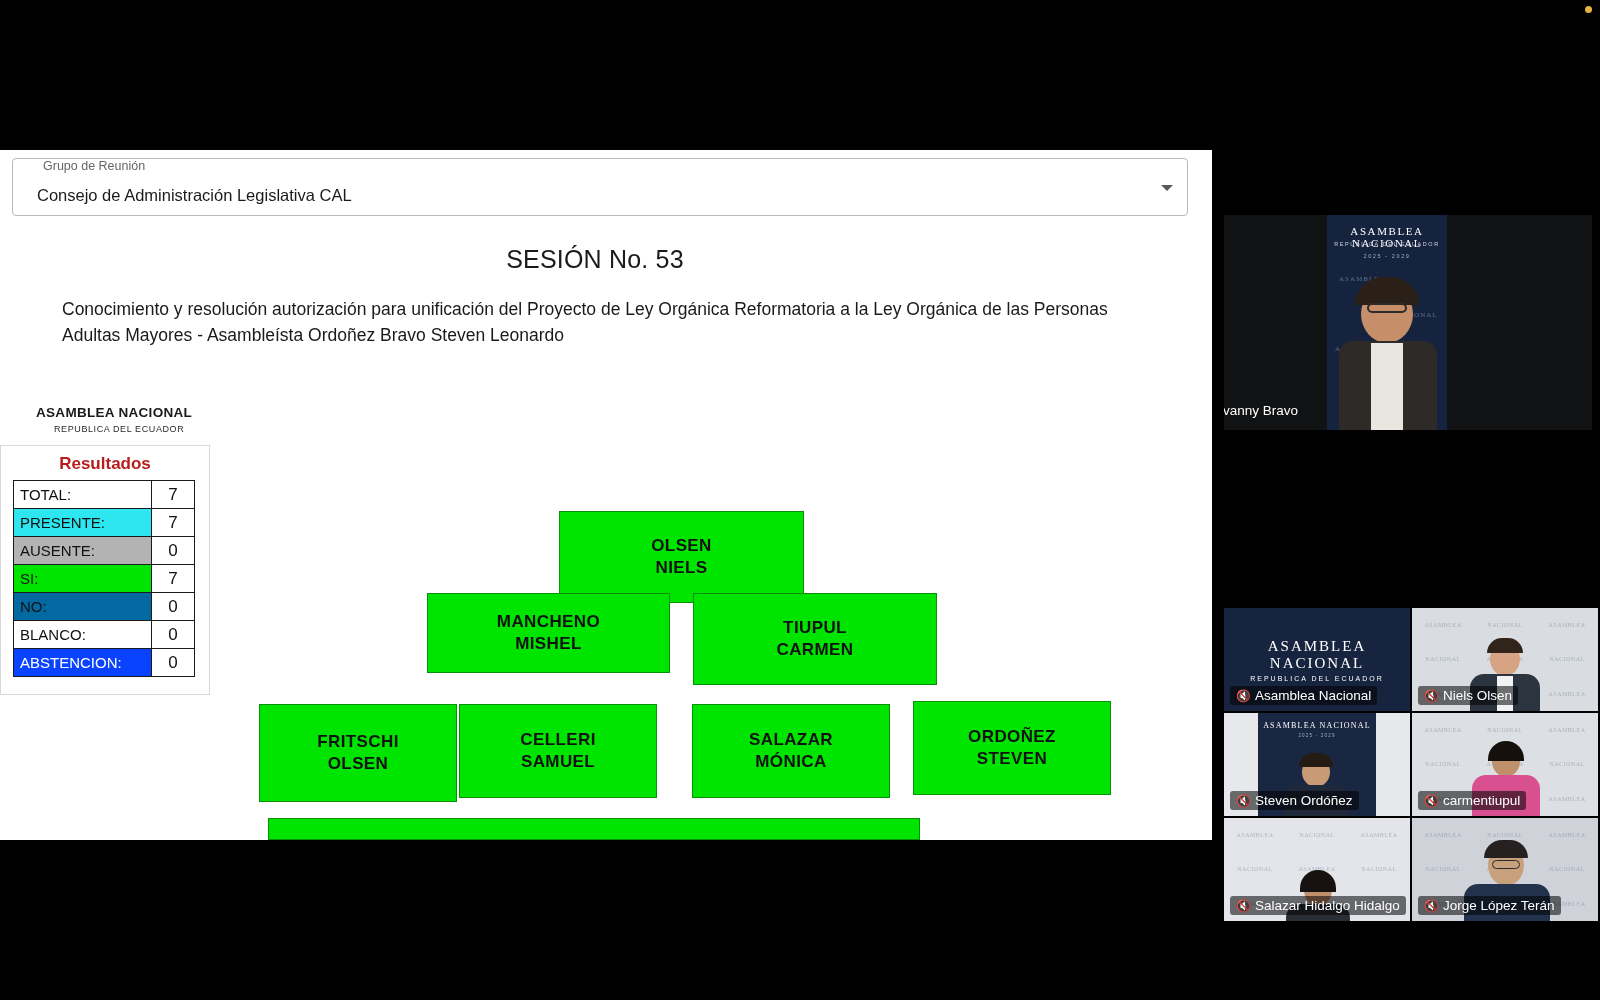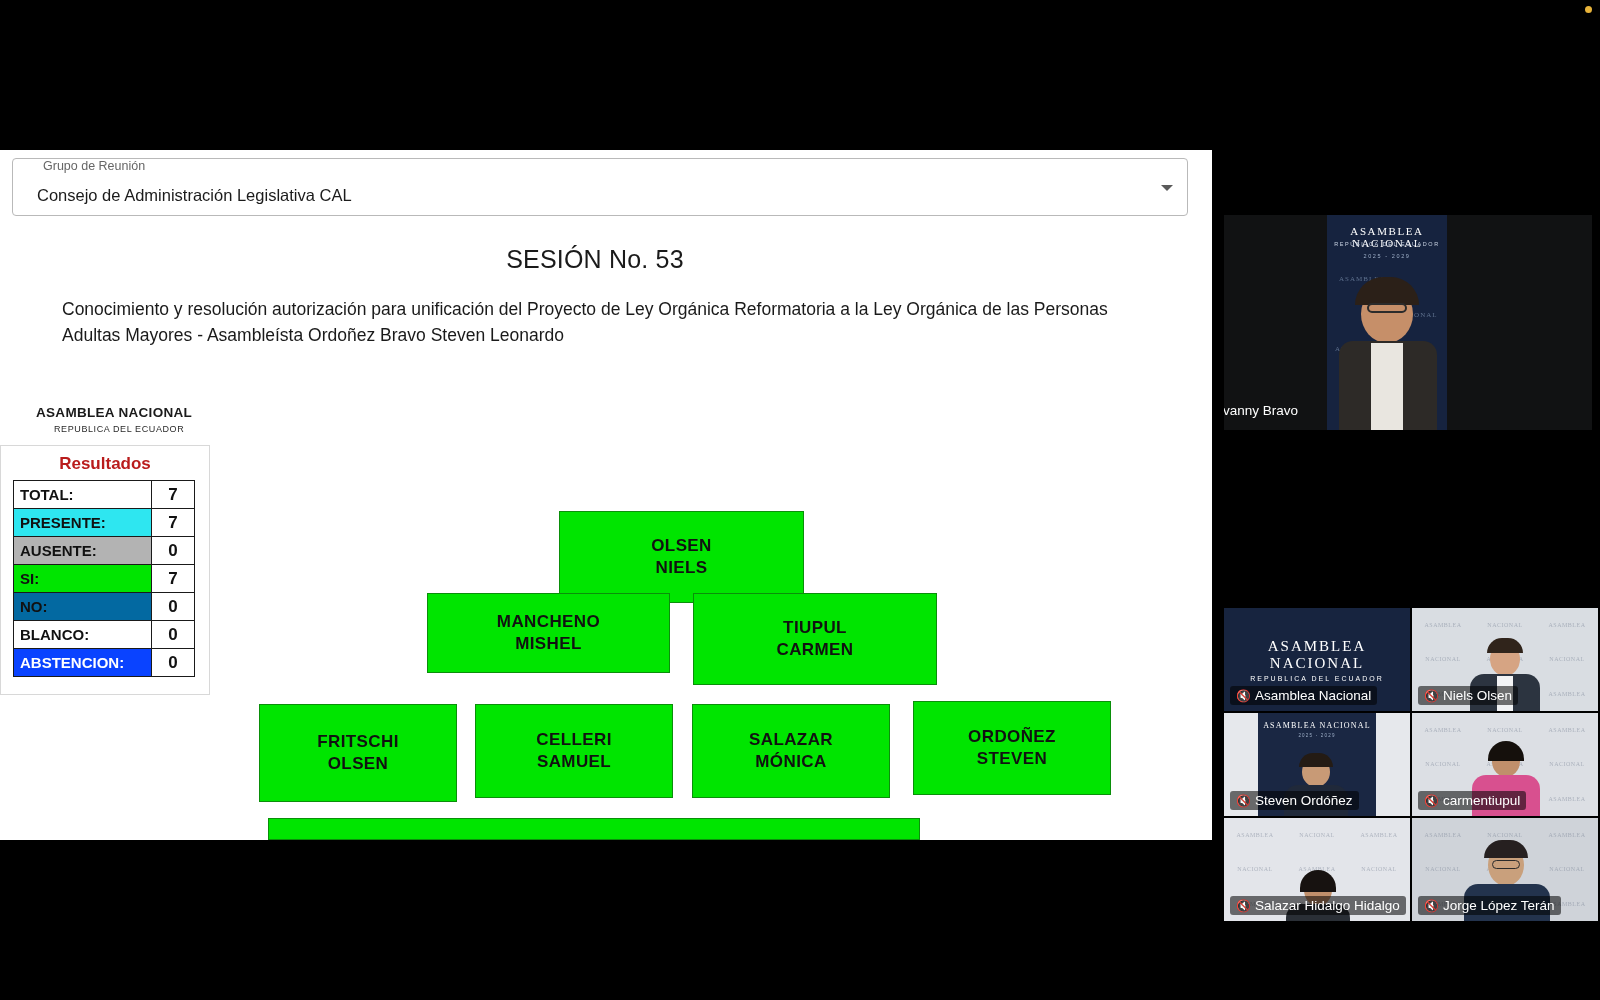--- a/index.html
+++ b/index.html
@@ -141,21 +141,21 @@
   .results-table {
     margin: 0 12px;
     width: 182px;
     border-collapse: collapse;
     table-layout: fixed;
   }
   .results-table td {
     border: 1px solid #1a1a1a;
     height: 27px;
     font-size: 15px;
-    font-weight: bold;
+    font-weight: normal;
     color: #111111;
     padding: 0 6px;
   }
   .results-table td.val {
     width: 30px;
     text-align: center;
     font-size: 17px;
   }
 
   
@@ -379,21 +379,21 @@
       </div>
     </div>
 
     <div class="tile" style="left:259px; top:554px; width:198px; height:98px;">
       <div>
         <div>FRITSCHI</div>
         <div>OLSEN</div>
       </div>
     </div>
 
-    <div class="tile" style="left:475px; top:554px; width:198px; height:94px;">
+    <div class="tile" style="left:459px; top:554px; width:198px; height:94px;">
       <div>
         <div>CELLERI</div>
         <div>SAMUEL</div>
       </div>
     </div>
 
     <div class="tile" style="left:692px; top:554px; width:198px; height:94px;">
       <div>
         <div>SALAZAR</div>
         <div>MÓNICA</div>

